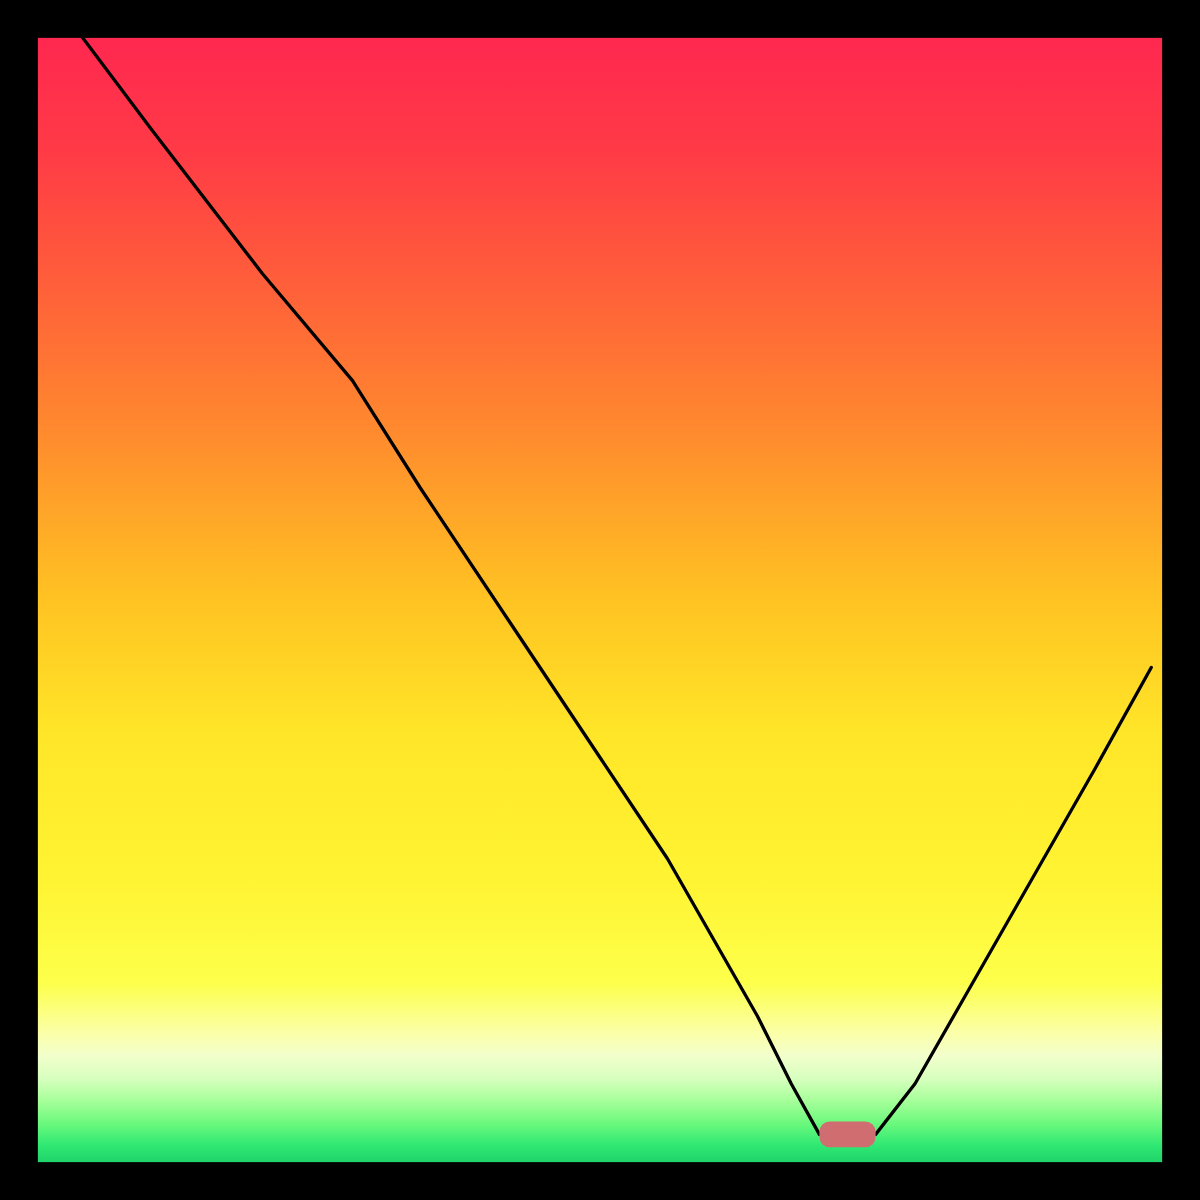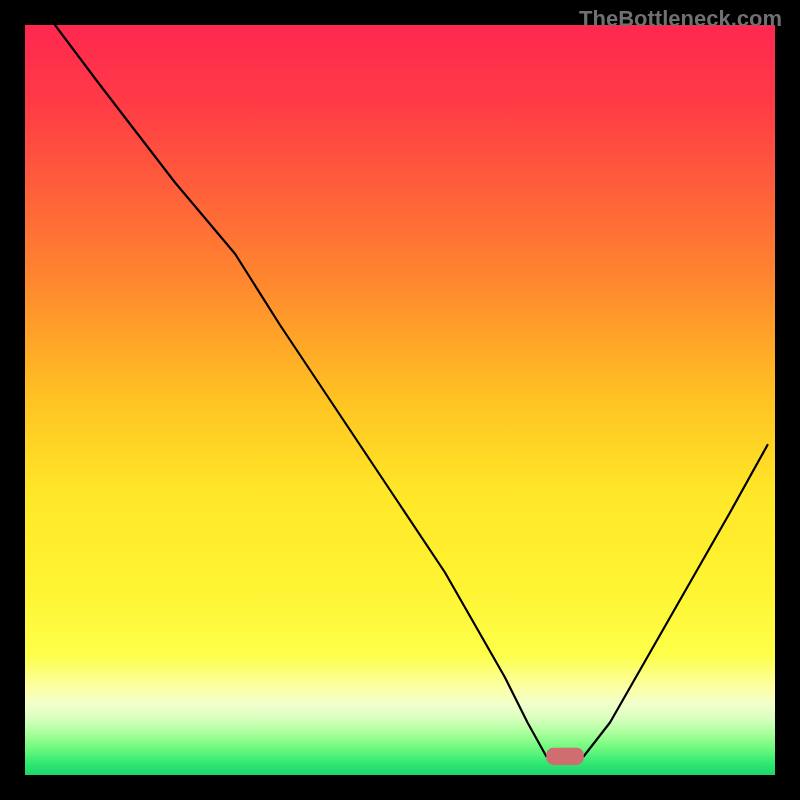--- a/index.html
+++ b/index.html
@@ -60,15 +60,14 @@
             <stop offset="98.50%" stop-color="#2fe873"></stop>
             <stop offset="100.00%" stop-color="#1fd36a"></stop>
           </linearGradient>
       </defs>
       <rect x="0" y="0" width="750" height="750" fill="url(#bg-grad)"></rect>
       <path id="curve-path" d="M30.00 0.00 L75.00 60.00 L150.00 157.50 L210.00 228.75 L255.00 300.00 L315.00 390.00 L375.00 480.00 L420.00 547.50 L450.00 600.00 L480.00 652.50 L502.50 697.50 L521.25 731.25 L558.75 731.25 L585.00 697.50 L615.00 645.00 L645.00 592.50 L675.00 540.00 L705.00 487.50 L742.50 420.00" fill="none" stroke="#000000" stroke-width="2.2" stroke-linejoin="round" stroke-linecap="round"></path>
       <rect id="marker-rect" x="521.25" y="722.63" width="37.50" height="17.25" rx="7" ry="7" fill="#cf6d70"></rect>
     </svg>
   </div>
 
-  <div class="watermark">TheBottleneck.com</div>
 
 </div>
 
 </body></html>

